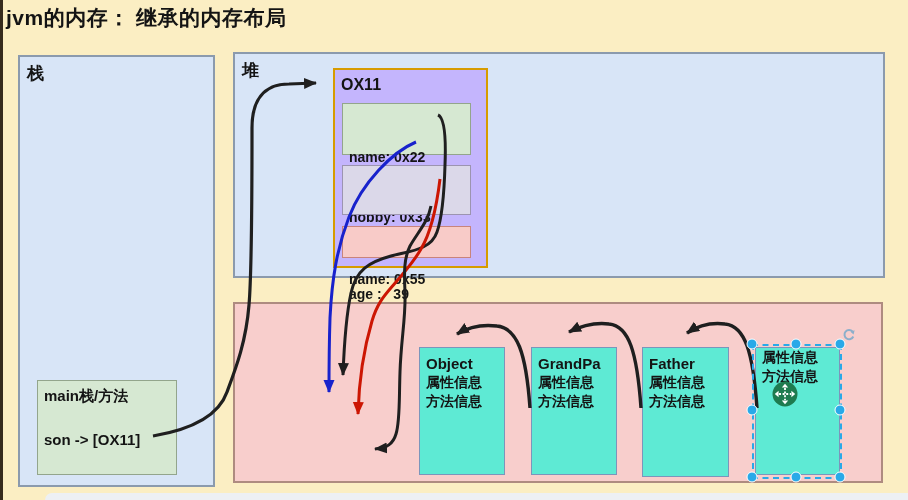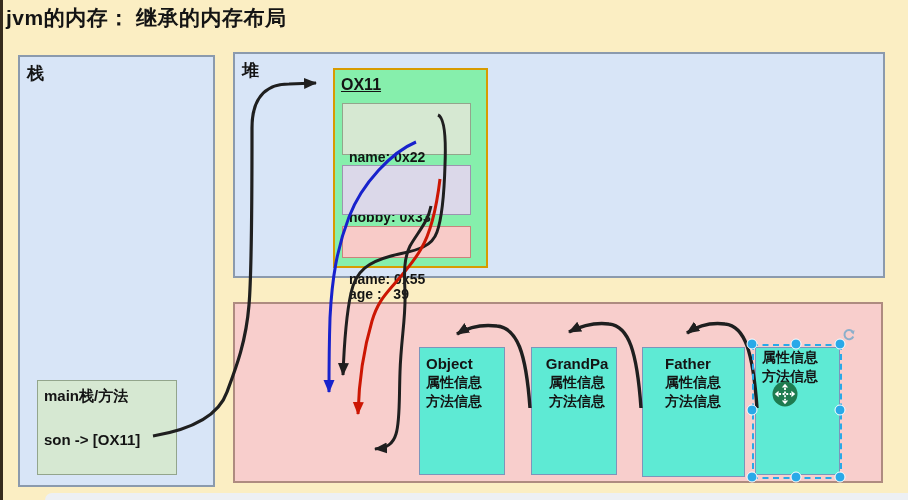--- a/index.html
+++ b/index.html
@@ -7,21 +7,21 @@
     width:908px;height:500px;position:relative;overflow:hidden;
     background:#FBEEC3;
     font-family:"Liberation Sans","DejaVu Sans",sans-serif;
     color:#141414;
   }
   .abs{position:absolute;}
   
   .panel-blue{background:#D8E5F7;border:2px solid #8B9AAD;}
   .panel-pink{background:#F8CECC;border:2px solid #AE8B80;}
   .box-green{background:#D6E8D2;border:1px solid #93A58C;}
-  .box-orange{background:#86efac;border:2px solid #D79B00;text-decoration:underline;}
+  .box-orange{background:#c4b5fd;border:2px solid #D79B00;}
   .box-purple{background:#DBD8E9;border:1px solid #9C94B0;}
   .box-pink{background:#F8CBC8;border:1px solid #C9847C;}
   .box-blue{background:#5eead4;border:1px solid #7C95BB;}
   .panel-label{font-weight:bold;font-size:17px;padding:5px 7px;}
   .small-label{font-weight:bold;font-size:16px;padding:6px 5px 0 6px;}
   .field-text{font-weight:bold;font-size:14px;line-height:20px;padding:4px 0 0 6px;white-space:pre;}
   .pool-text{font-weight:bold;font-size:15px;line-height:20px;padding:3px 0 0 5px;white-space:pre;}
   .class-name{font-weight:bold;font-size:15px;line-height:19px;padding:6px 0 0 6px;}
   .class-line{font-weight:bold;font-size:14px;line-height:19px;padding:0 0 0 6px;}
   
@@ -82,27 +82,27 @@
 
 <div class="abs panel-pink" style="left:233px;top:302px;width:646px;height:177px;">
 
 
   <div class="abs box-blue" style="left:184px;top:43px;width:84px;height:126px;">
     <div class="class-name">Object</div>
     <div class="class-line">属性信息</div>
     <div class="class-line">方法信息</div>
   </div>
 
-  <div class="abs box-blue" style="left:296px;top:43px;width:84px;height:126px;text-align:center;">
+  <div class="abs box-blue" style="left:296px;top:43px;width:84px;height:126px;">
     <div class="class-name">GrandPa</div>
     <div class="class-line">属性信息</div>
     <div class="class-line">方法信息</div>
   </div>
 
-  <div class="abs box-blue" style="left:407px;top:43px;width:85px;height:128px;padding-left:16px;">
+  <div class="abs box-blue" style="left:407px;top:43px;width:85px;height:128px;">
     <div class="class-name">Father</div>
     <div class="class-line">属性信息</div>
     <div class="class-line">方法信息</div>
   </div>
 
   <div class="abs box-blue" style="left:520px;top:43px;width:83px;height:126px;">
     <div class="class-line">属性信息</div>
     <div class="class-line">方法信息</div>
   </div>
 </div>

